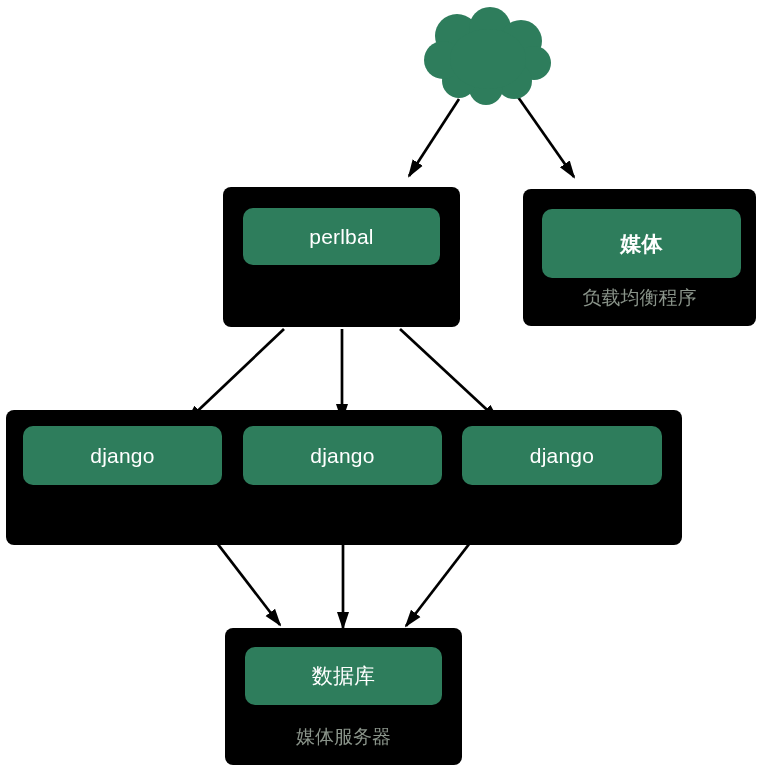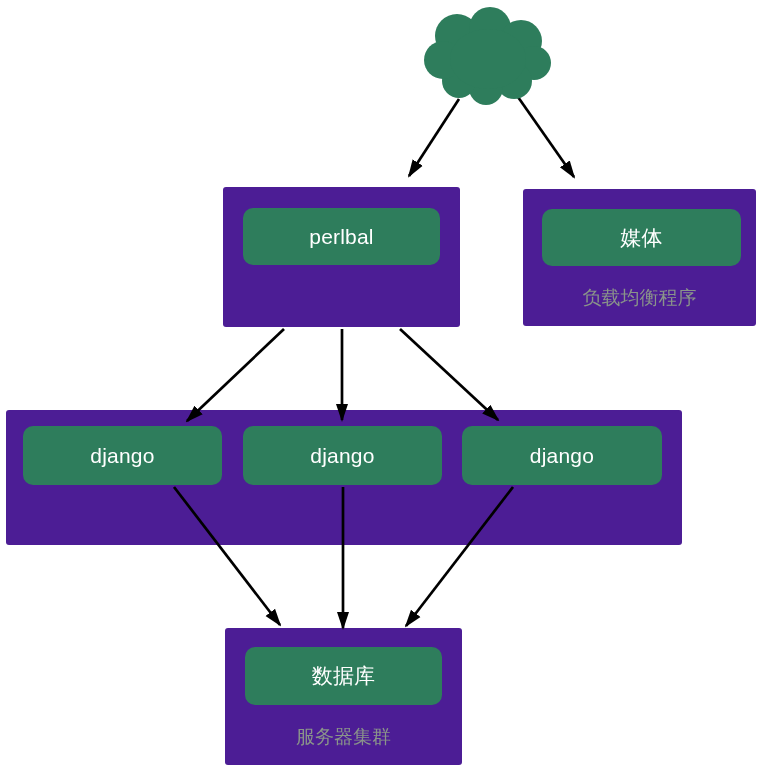--- a/index.html
+++ b/index.html
@@ -19,22 +19,22 @@
     position: absolute;
     left: 0;
     top: 0;
     width: 770px;
     height: 770px;
     z-index: 2;
     pointer-events: none;
   }
   .group {
     position: absolute;
-    background: #4c1d95;
-    border-radius: 3px;
+    background: #000000;
+    border-radius: 8px;
     z-index: 1;
   }
   .node {
     position: absolute;
     background: #2e7d5c;
     border-radius: 10px;
     color: #ffffff;
     font-size: 21px;
     display: flex;
     align-items: center;
@@ -50,21 +50,21 @@
     font-size: 19px;
     line-height: 26px;
   }
   
   .g-perlbal { left: 223px; top: 187px; width: 237px; height: 140px; }
   .g-media   { left: 523px; top: 189px; width: 233px; height: 137px; }
   .g-cluster { left: 6px;   top: 410px; width: 676px; height: 135px; }
   .g-db      { left: 225px; top: 628px; width: 237px; height: 137px; }
 
   .g-perlbal .node { left: 20px; top: 21px; width: 197px; height: 57px; }
-  .g-media   .node { left: 19px; top: 20px; width: 199px; height: 57px; }
+  .g-media   .node { left: 19px; top: 20px; width: 199px; height: 69px; font-weight: bold; }
   .g-db      .node { left: 20px; top: 19px; width: 197px; height: 58px; }
 
   .g-cluster .node   { top: 16px; height: 59px; }
   .node-django1 { left: 17px;  width: 199px; }
   .node-django2 { left: 237px; width: 199px; }
   .node-django3 { left: 456px; width: 200px; }
 
   .g-perlbal .caption { top: 97px; }
   .g-media   .caption { top: 96px; }
   .g-cluster .caption { top: 90px; }
@@ -106,21 +106,21 @@
     </div>
     <div class="node node-django3">
       <span>django</span>
     </div>
   </div>
 
   <div class="group g-db">
     <div class="node">
       <span>数据库</span>
     </div>
-    <div class="caption">服务器集群</div>
+    <div class="caption">媒体服务器</div>
   </div>
 
   <svg class="overlay" viewBox="0 0 770 770" aria-hidden="true">
     <defs>
       <marker id="ah" markerUnits="userSpaceOnUse" markerWidth="18" markerHeight="14" refX="16" refY="7" orient="auto">
         <path d="M0,1 L18,7 L0,13 Z" fill="#000000"></path>
       </marker>
     </defs>
 
     <line class="edge" x1="459" y1="99" x2="409" y2="176" marker-end="url(#ah)"></line>

